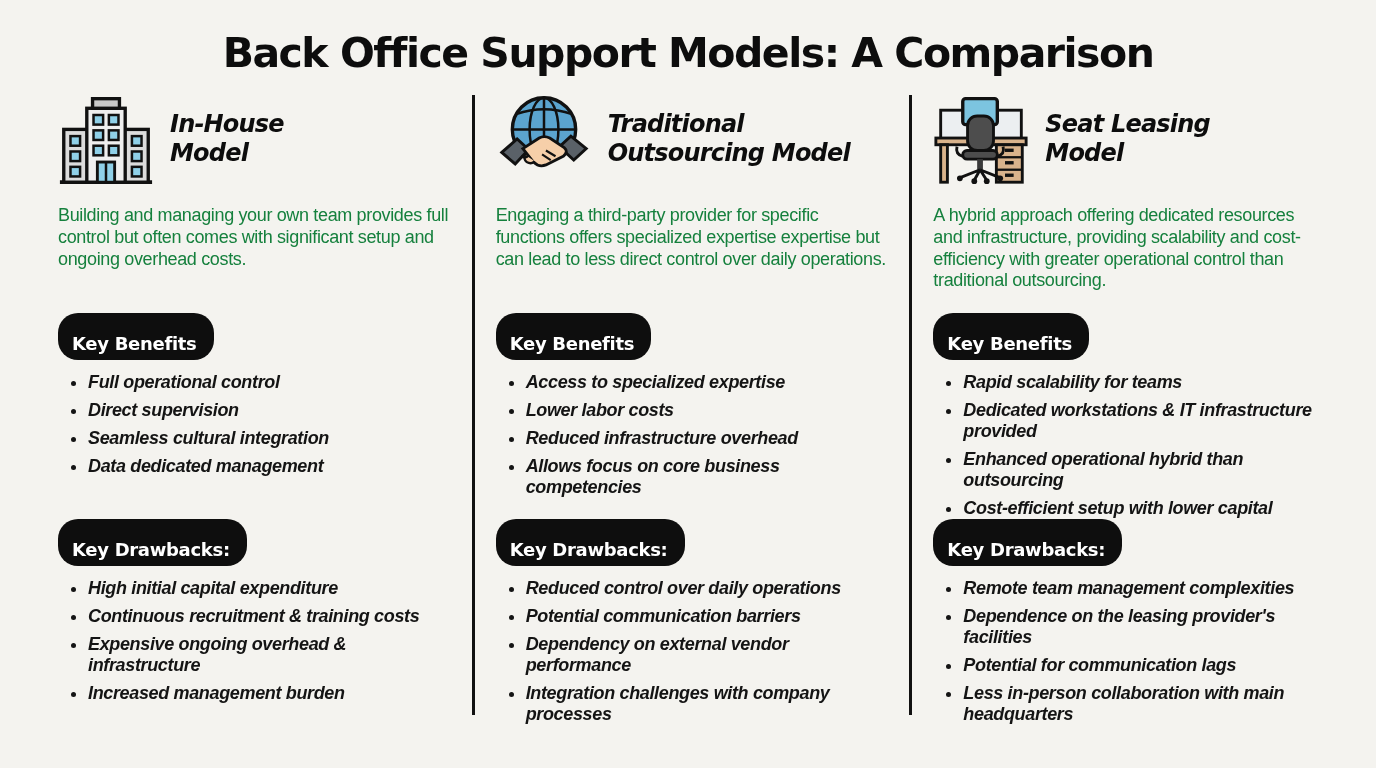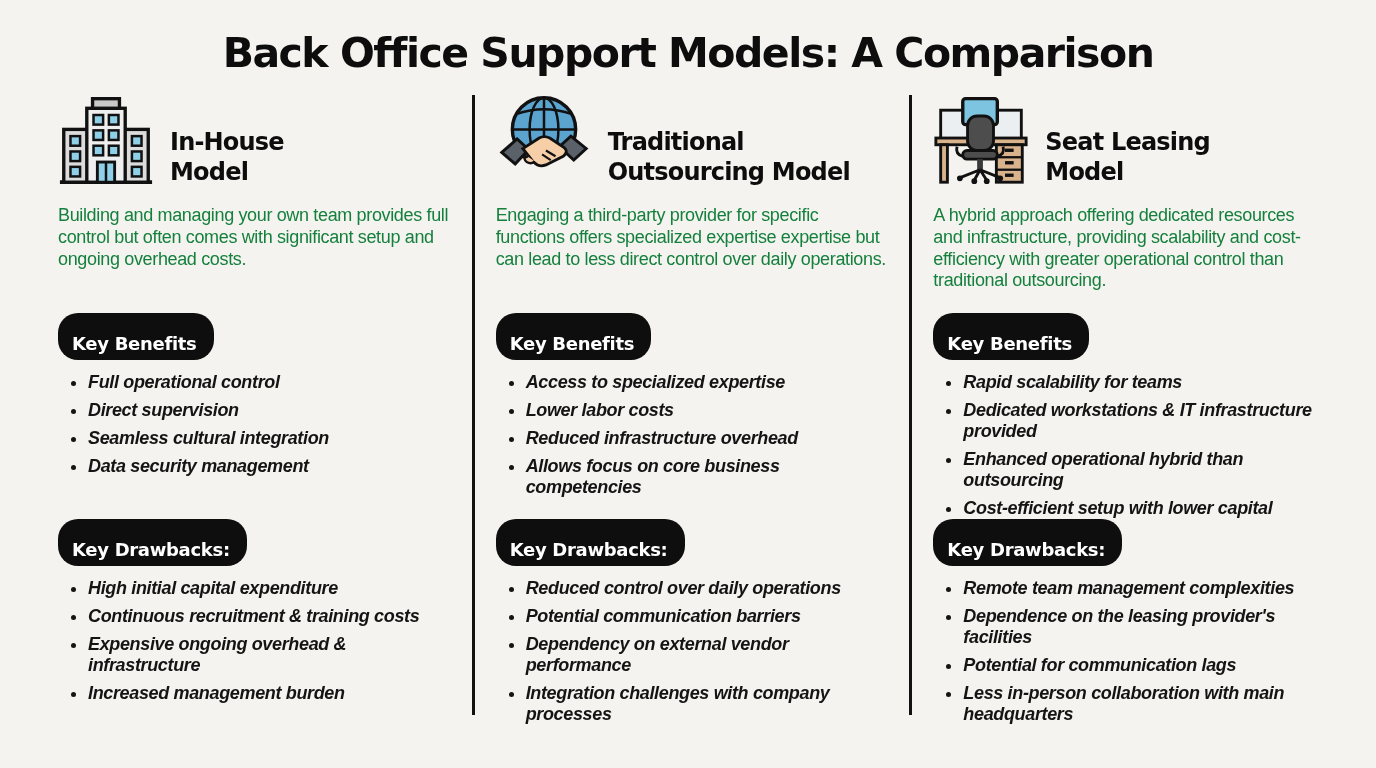--- a/index.html
+++ b/index.html
@@ -27,24 +27,25 @@
   .column { flex: 1; min-width: 0; }
   .divider {
     width: 3px;
     background: #111;
     height: 620px;
     margin: 4px 21px 0 21px;
     flex: 0 0 auto;
   }
   .col-header {
     display: flex;
-    align-items: flex-end;
+    align-items: center;
     gap: 16px;
     height: 96px;
     margin-bottom: 14px;
+    font-style: italic;
   }
   .col-icon { width: 96px; height: 96px; flex: 0 0 auto; }
   .col-icon svg { width: 100%; height: 100%; display: block; }
   .col-title {
     font-family: "DejaVu Sans", sans-serif;
     font-size: 24px;
     font-weight: 800;
     line-height: 1.22;
     letter-spacing: -0.8px;
     color: #0d0d0d;
@@ -122,21 +123,21 @@
         <span>Model</span>
       </h2>
     </div>
     <p class="col-desc">Building and managing your own team provides full control but often comes with significant setup and ongoing overhead costs.</p>
     <div class="benefits-block">
       <span class="pill">Key Benefits</span>
       <ul class="points">
         <li>Full operational control</li>
         <li>Direct supervision</li>
         <li>Seamless cultural integration</li>
-        <li>Data security management</li>
+        <li>Data dedicated management</li>
       </ul>
     </div>
     <div class="drawbacks-block">
       <span class="pill">Key Drawbacks:</span>
       <ul class="points">
         <li>High initial capital expenditure</li>
         <li>Continuous recruitment &amp; training costs</li>
         <li>Expensive ongoing overhead &amp; infrastructure</li>
         <li>Increased management burden</li>
       </ul>

